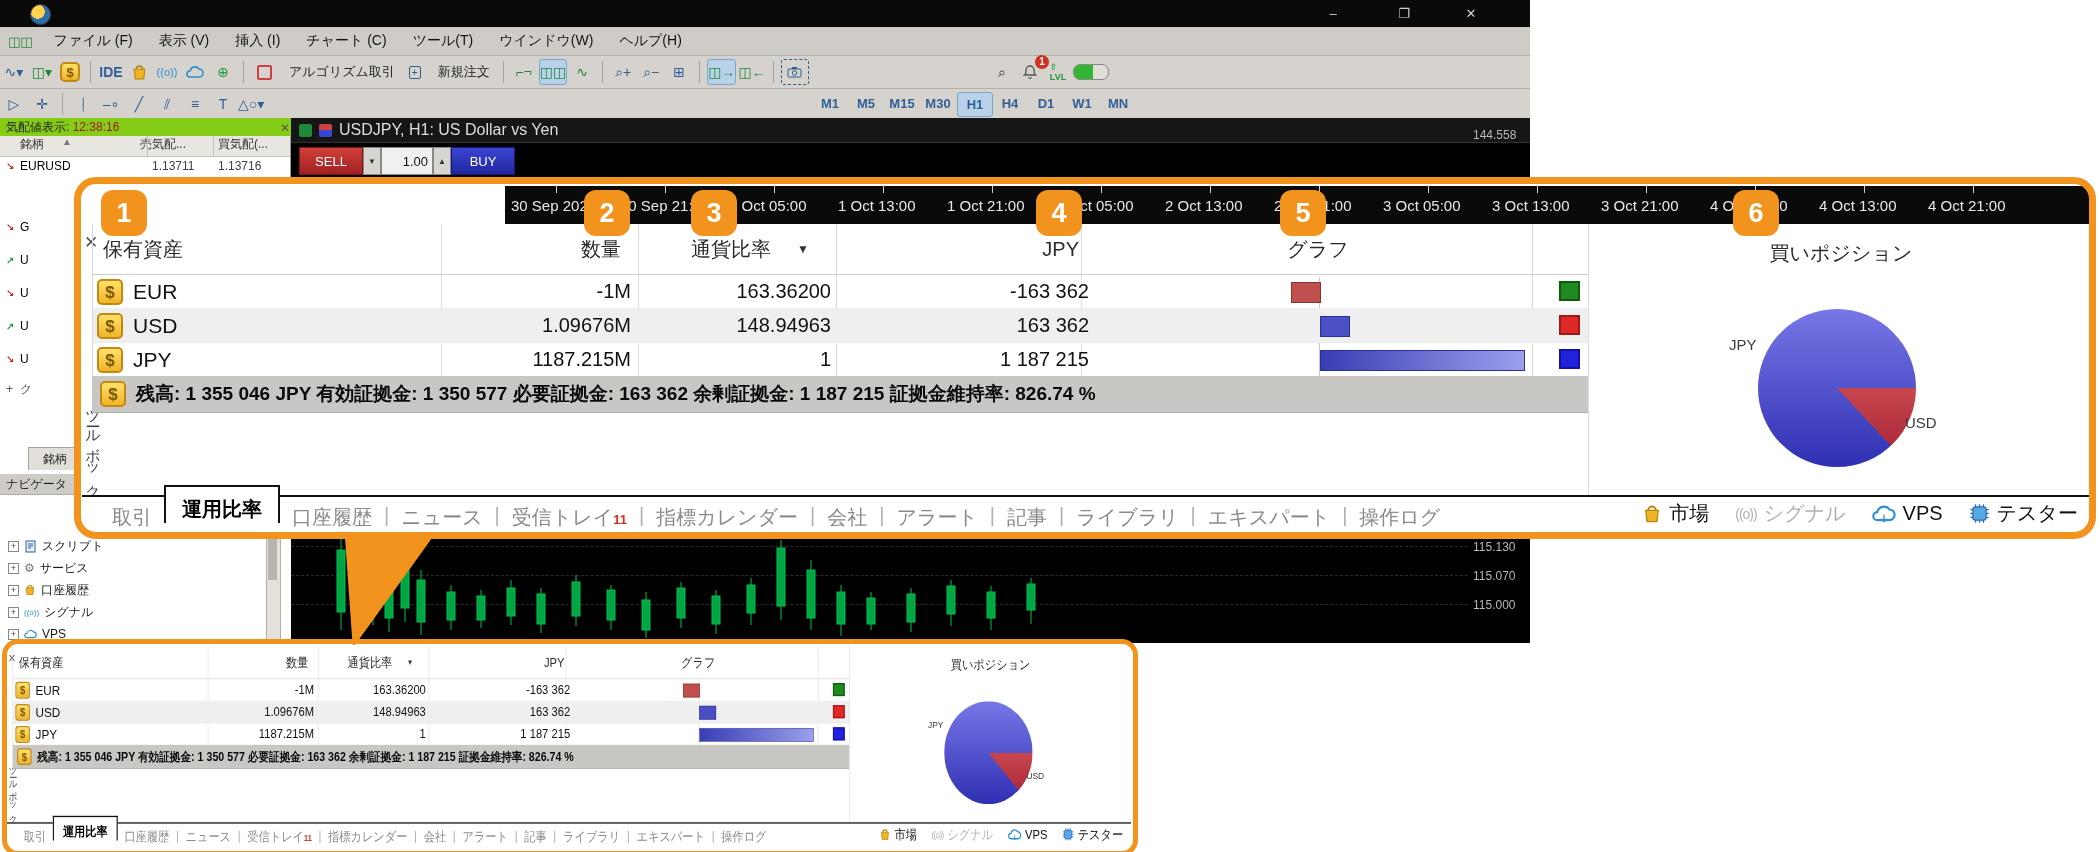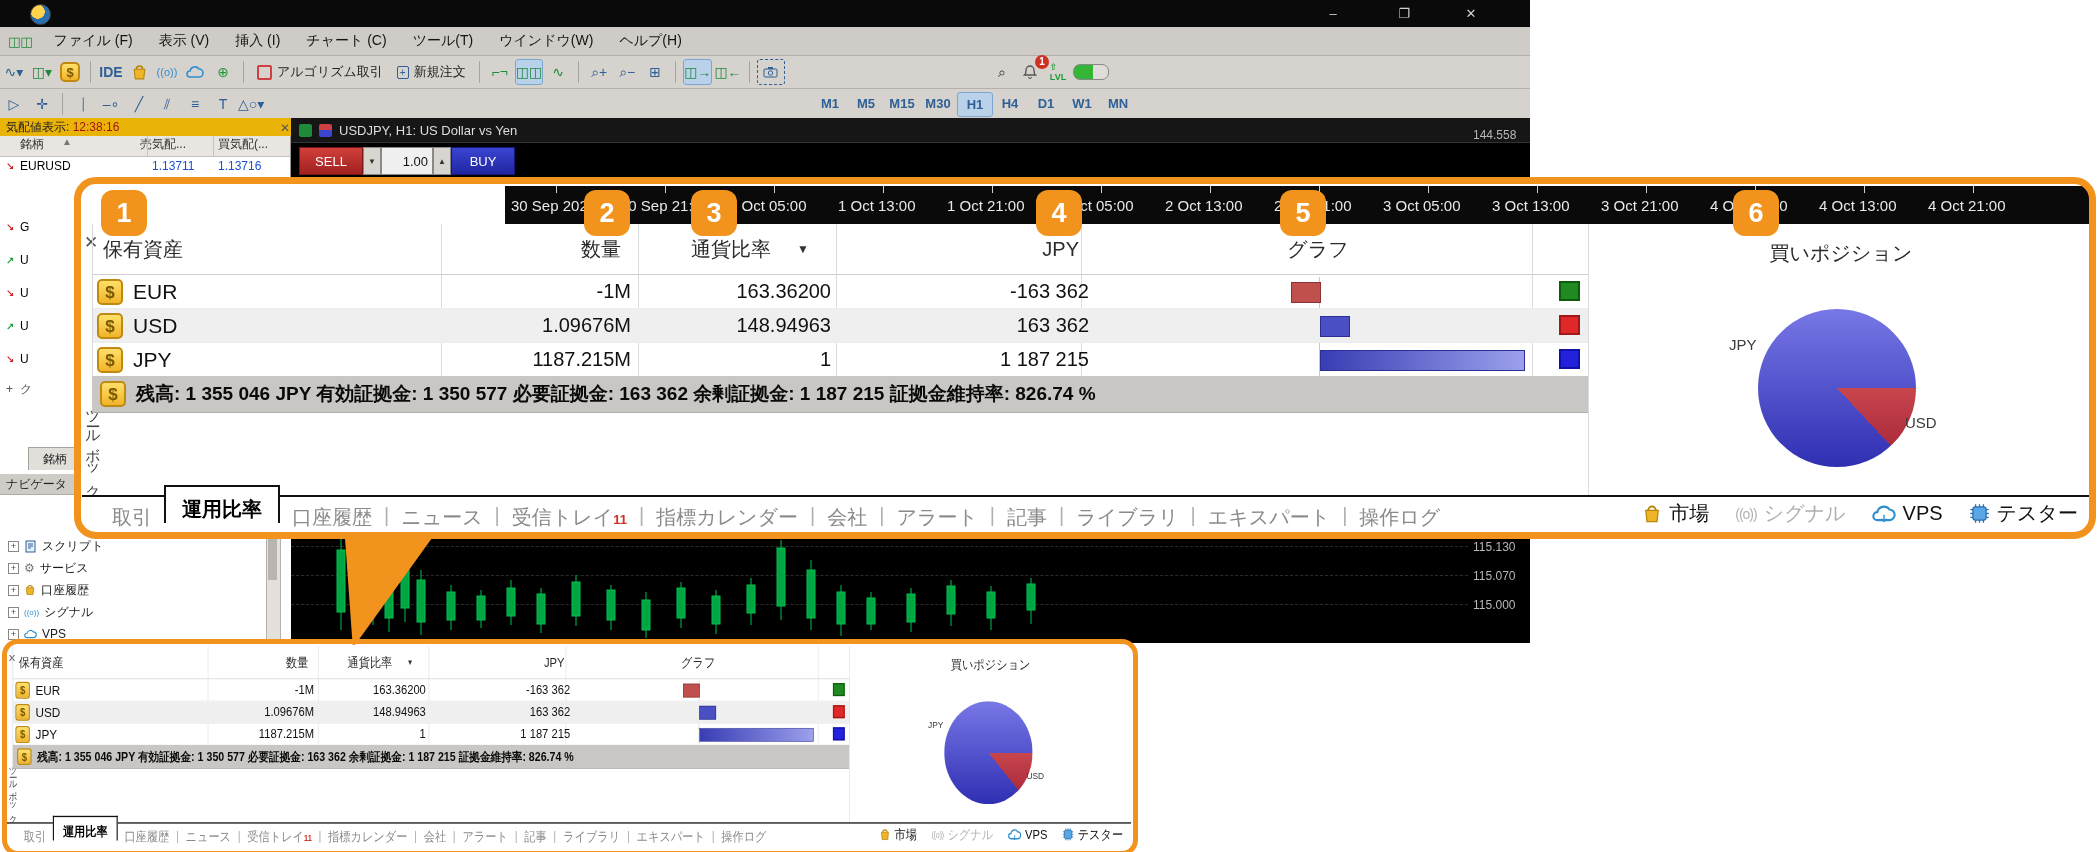--- a/index.html
+++ b/index.html
@@ -14,53 +14,53 @@
   .menubar{left:0;top:27px;width:1530px;height:28px;background:#cfccc7;border-bottom:1px solid #b4b1ac;
     display:flex;align-items:center;font-size:14px;color:#141414;}
   .menubar .mi{padding:0 13px;}
   .menu-glyph{color:#1f8a3a;font-weight:bold;padding:0 8px;font-size:13px;}
   .toolbar{left:0;top:56px;width:1530px;height:32px;background:#d6d3ce;border-bottom:1px solid #b4b1ac;
     display:flex;align-items:center;font-size:13px;color:#222;}
   .tb-sep{width:1px;height:22px;background:#a8a5a0;margin:0 6px;}
   .tbi{display:inline-flex;align-items:center;justify-content:center;height:24px;min-width:26px;
     border-radius:3px;margin:0 1px;font-size:14px;}
   .tbi.active{background:#b9d2ea;border:1px solid #7aa7d0;}
-  .tb-label{display:inline-flex;align-items:center;gap:5px;padding:0 7px;height:24px;}
+  .tb-label{display:inline-flex;align-items:center;gap:17px;padding:0 7px;height:24px;}
   .row2{left:0;top:89px;width:1530px;height:30px;background:#d6d3ce;border-bottom:1px solid #b4b1ac;
     display:flex;align-items:center;color:#333;font-size:14px;}
   .tf{position:absolute;top:92px;height:23px;line-height:23px;font-size:13px;color:#2e5f96;
     font-weight:bold;text-align:center;width:34px;}
   .tf.on{background:#b9d2ea;border:1px solid #7aa7d0;border-radius:3px;}
   
   .mw{left:0;top:118px;width:290px;height:329px;background:#fff;border-right:1px solid #9a9792;}
-  .mw-head{left:0;top:0;width:290px;height:18px;background:#eab308;font-size:12px;line-height:18px;
+  .mw-head{left:0;top:0;width:290px;height:18px;background:#84cc16;font-size:12px;line-height:18px;
     padding-left:6px;color:#222;border-bottom:1px solid #b0ada8;}
   .mw-time{color:#a01818;}
   .mw-x{right:6px;top:1px;color:#555;font-size:12px;}
   .mw-cols{left:0;top:18px;width:290px;height:20px;background:#e9e6e2;font-size:12px;color:#333;
     border-bottom:1px solid #c6c3be;}
   .mw-col-div{top:18px;width:1px;height:20px;background:#c6c3be;}
   .mwrow{font-size:12px;height:19px;line-height:19px;}
   .arr{font-size:10px;font-weight:bold;}
   .arr.dn{color:#cc2222;} .arr.up{color:#1f9a3a;}
-  .red{color:#1d4ed8;}
+  .red{color:#404040;}
   .mw-tab{left:28px;top:447px;width:52px;height:22px;background:#e2dfda;border:1px solid #a8a5a0;border-bottom:none;
     font-size:12px;text-align:center;line-height:22px;color:#222;}
   
   .nav-head{left:0;top:474px;width:78px;height:20px;background:#cfccc7;font-size:12px;line-height:20px;
     padding-left:6px;color:#222;border-bottom:1px solid #b0ada8;}
   .nav-item{left:8px;height:20px;font-size:12px;color:#1a1a1a;display:flex;align-items:center;gap:5px;}
   .expander{display:inline-block;width:9px;height:9px;border:1px solid #888;background:#fff;
     font-size:9px;line-height:8px;text-align:center;color:#444;}
   .nav-scroll{left:266px;top:494px;width:13px;height:146px;background:#e4e1dd;border:1px solid #b4b1ac;}
   .nav-thumb{left:268px;top:520px;width:9px;height:60px;background:#b8b5b0;}
   
   .chart{left:291px;top:118px;width:1239px;height:525px;background:#000;}
   .chart-title{left:291px;top:118px;width:1239px;height:25px;background:#161616;border-bottom:1px solid #333;
-    color:#ddd;font-size:13px;display:flex;align-items:center;gap:7px;padding-left:8px;box-sizing:border-box;}
+    color:#ddd;font-size:16px;display:flex;align-items:center;gap:7px;padding-left:8px;box-sizing:border-box;}
   .mini-ic{display:inline-block;width:13px;height:13px;border-radius:2px;}
   .oneclick{left:299px;top:147px;height:28px;display:flex;font-size:13px;}
   .sellbtn{width:62px;background:linear-gradient(#d2403a,#a02020);color:#fff;display:flex;align-items:center;
     justify-content:center;border:1px solid #7a1515;}
   .volbox{width:52px;background:#f0f0f0;color:#111;display:flex;align-items:center;justify-content:flex-end;
     padding-right:4px;border:1px solid #888;box-sizing:border-box;}
   .spin{width:16px;background:#d8d5d0;border:1px solid #888;display:flex;align-items:center;justify-content:center;
     font-size:8px;color:#333;}
   .buybtn{width:62px;background:linear-gradient(#3a45d2,#2026a0);color:#fff;display:flex;align-items:center;
     justify-content:center;border:1px solid #15157a;}

